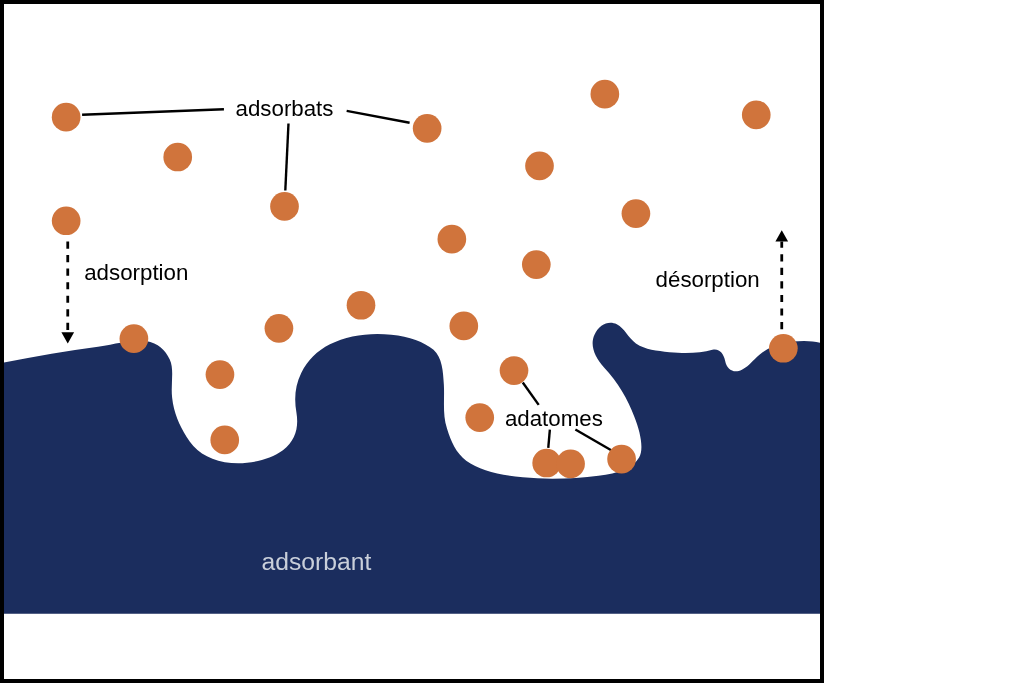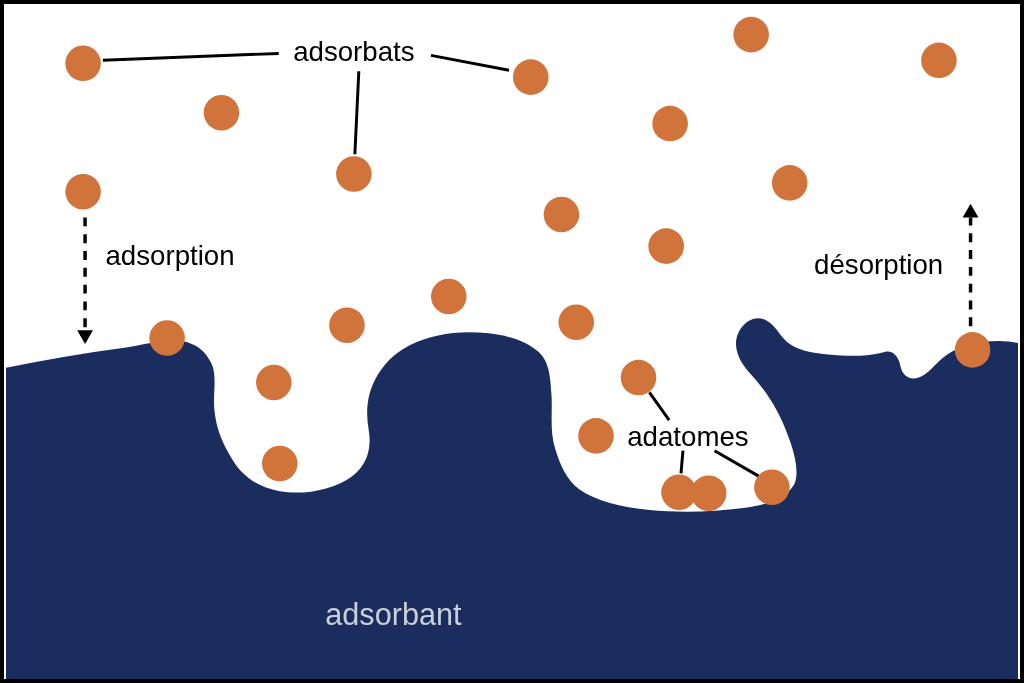--- a/index.html
+++ b/index.html
@@ -1,18 +1,18 @@
 <!DOCTYPE html>
 <html><head>
 <meta charset="utf-8">
 <style>
   html, body { margin: 0; padding: 0; background: #ffffff; }
   .frame {
     position: relative;
-    width: 1024px;
+    width: 824px;
     height: 683px;
     box-sizing: border-box;
     border: 4px solid #000000;
     background: #ffffff;
     overflow: hidden;
   }
   .frame svg { display: block; width: 100%; height: 100%; }
   .lbl {
     font-family: "Liberation Sans", sans-serif;
     font-size: 28px;

